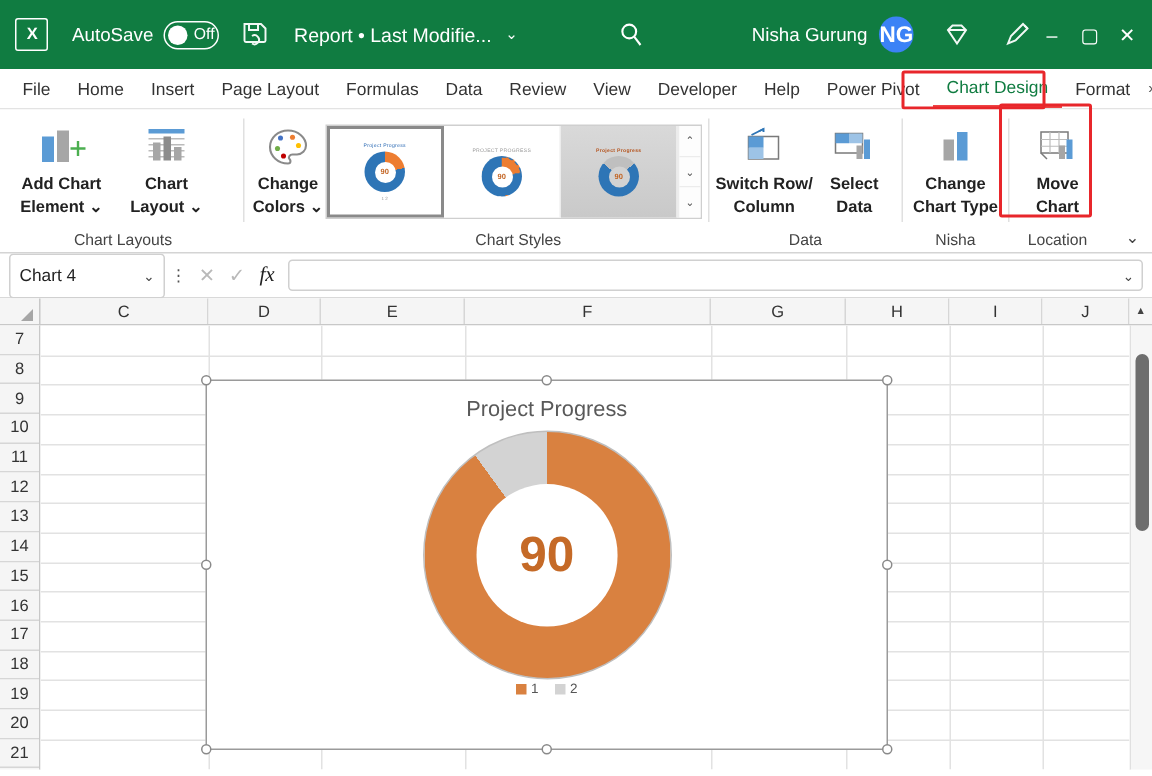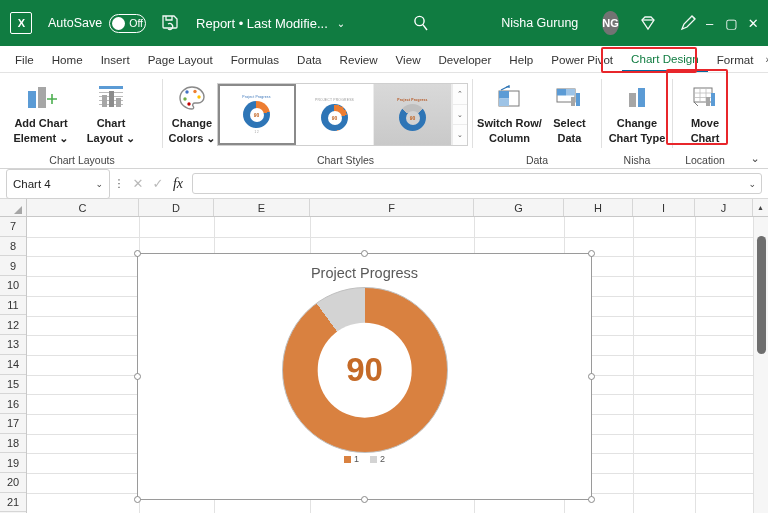--- a/index.html
+++ b/index.html
@@ -30,41 +30,41 @@
     display: flex; align-items: center; padding: 0 2px; position: relative;
   }
   .toggle .knob { width: 13px; height: 13px; border-radius: 50%; background: #ffffff; }
   .toggle .tlabel { font-size: 10.5px; margin-left: 4px; }
   .save-icon { margin-left: 14px; width: 20px; height: 20px; opacity: .95; }
   .doc-title { font-size: 13px; margin-left: 16px; white-space: nowrap; }
   .chev { margin-left: 9px; font-size: 10px; }
   .search-icon-wrap { margin-left: 66px; width: 20px; height: 20px; }
   .user-name { margin-left: 70px; font-size: 12.5px; white-space: nowrap; }
   .avatar {
-    width: 24px; height: 24px; border-radius: 50%; background: #737373;
+    width: 24px; height: 24px; border-radius: 50%; background: #3b82f6;
     display: flex; align-items: center; justify-content: center;
-    font-size: 11px; font-weight: bold; margin-left: 24px; color: #ffffff;
+    font-size: 15px; font-weight: bold; margin-left: 8px; color: #ffffff;
   }
   .tb-icon { width: 22px; height: 22px; margin-left: 18px; opacity: .95; }
   .wbtn {
     width: 38px; height: 44px; display: flex; align-items: center;
     justify-content: center; font-size: 13px;
   }
   .wbtn.close { margin-right: -2px; }
 
   
   .tabbar {
     height: 27px; background: #ffffff; display: flex; align-items: stretch;
     padding-left: 6px; position: relative; border-bottom: 1px solid #e3e3e3;
   }
   .tab {
     font-size: 11.6px; color: #333333; padding: 0 9px;
     display: flex; align-items: center; white-space: nowrap;
   }
-  .tab.active { color: #107C41; border-bottom: 2px solid #0369a1; font-weight: normal; }
+  .tab.active { color: #107C41; border-bottom: 2px solid #ef4444; font-weight: normal; }
   .tab-overflow { font-size: 10px; color: #555; display:flex; align-items:center; padding:0 3px; }
   .tab-hl {
     position: absolute; border: 2.4px solid #E8262B; border-radius: 2px;
     left: 601px; top: 1px; width: 96px; height: 26px; pointer-events: none;
   }
 
   
   .ribbon {
     height: 96px; background: #ffffff; display: flex;
     border-bottom: 1px solid #d4d4d4; position: relative; padding-left: 4px;

